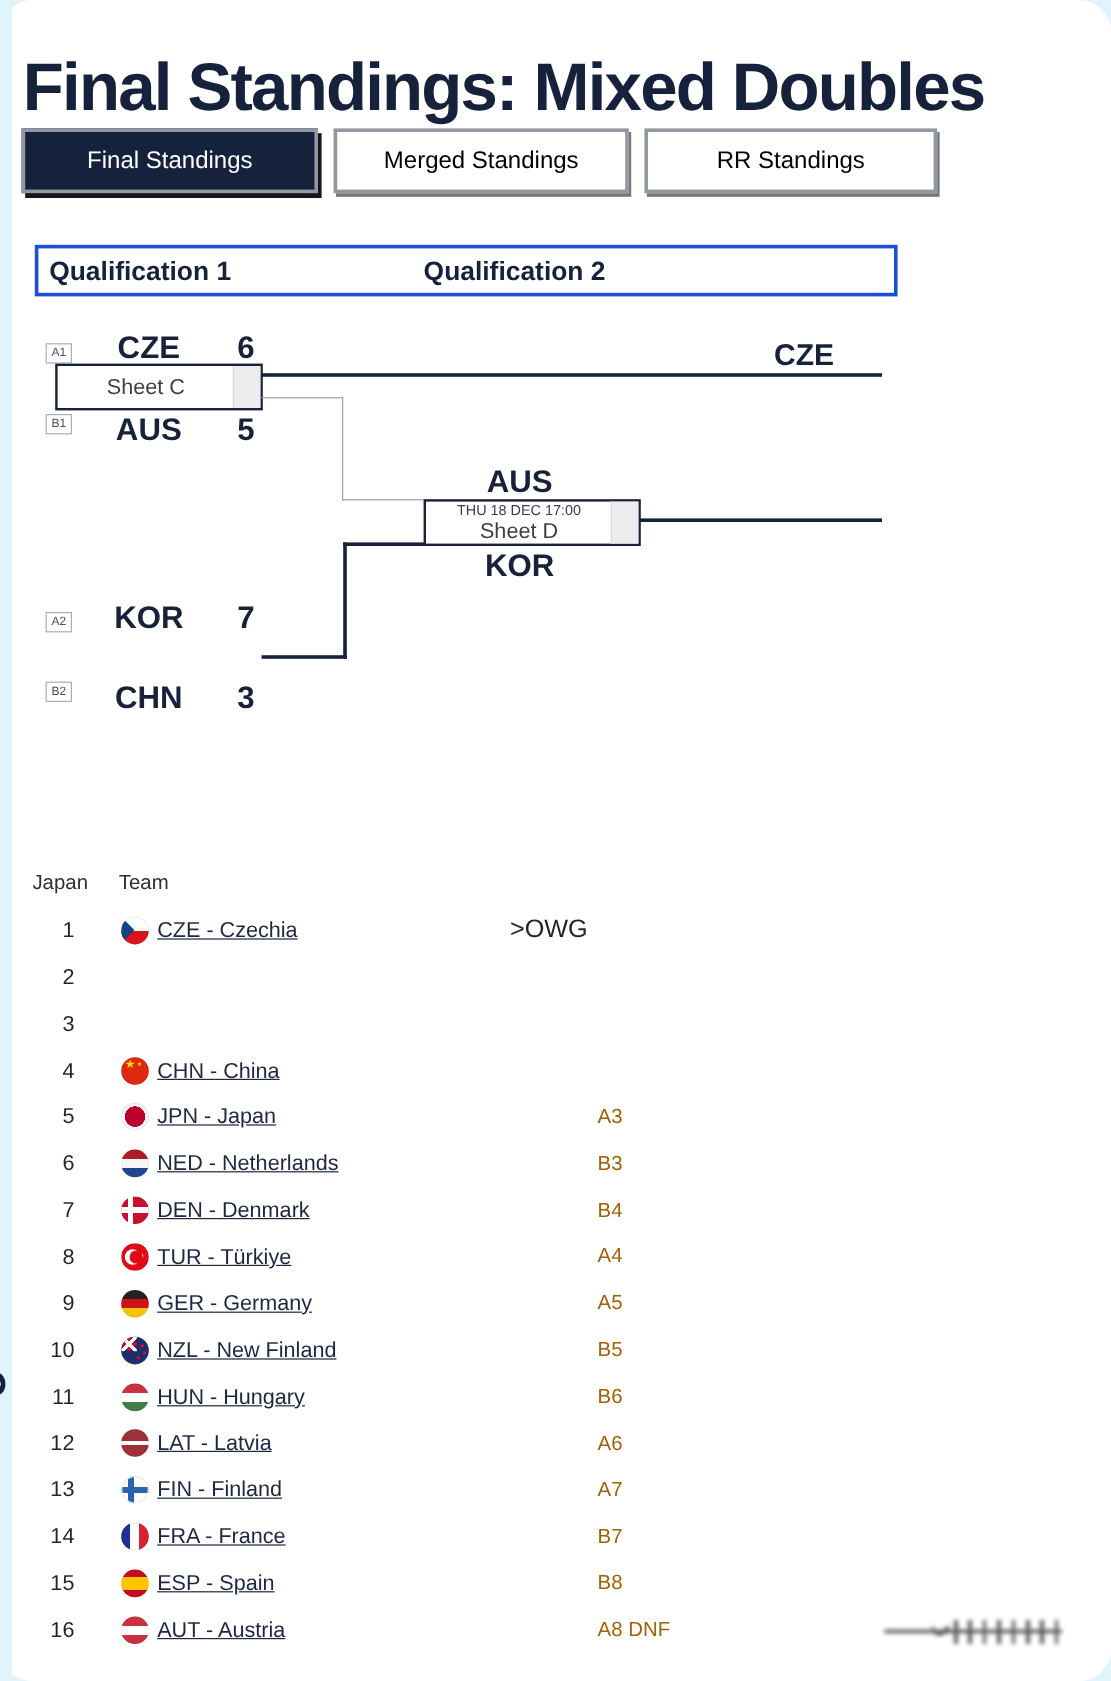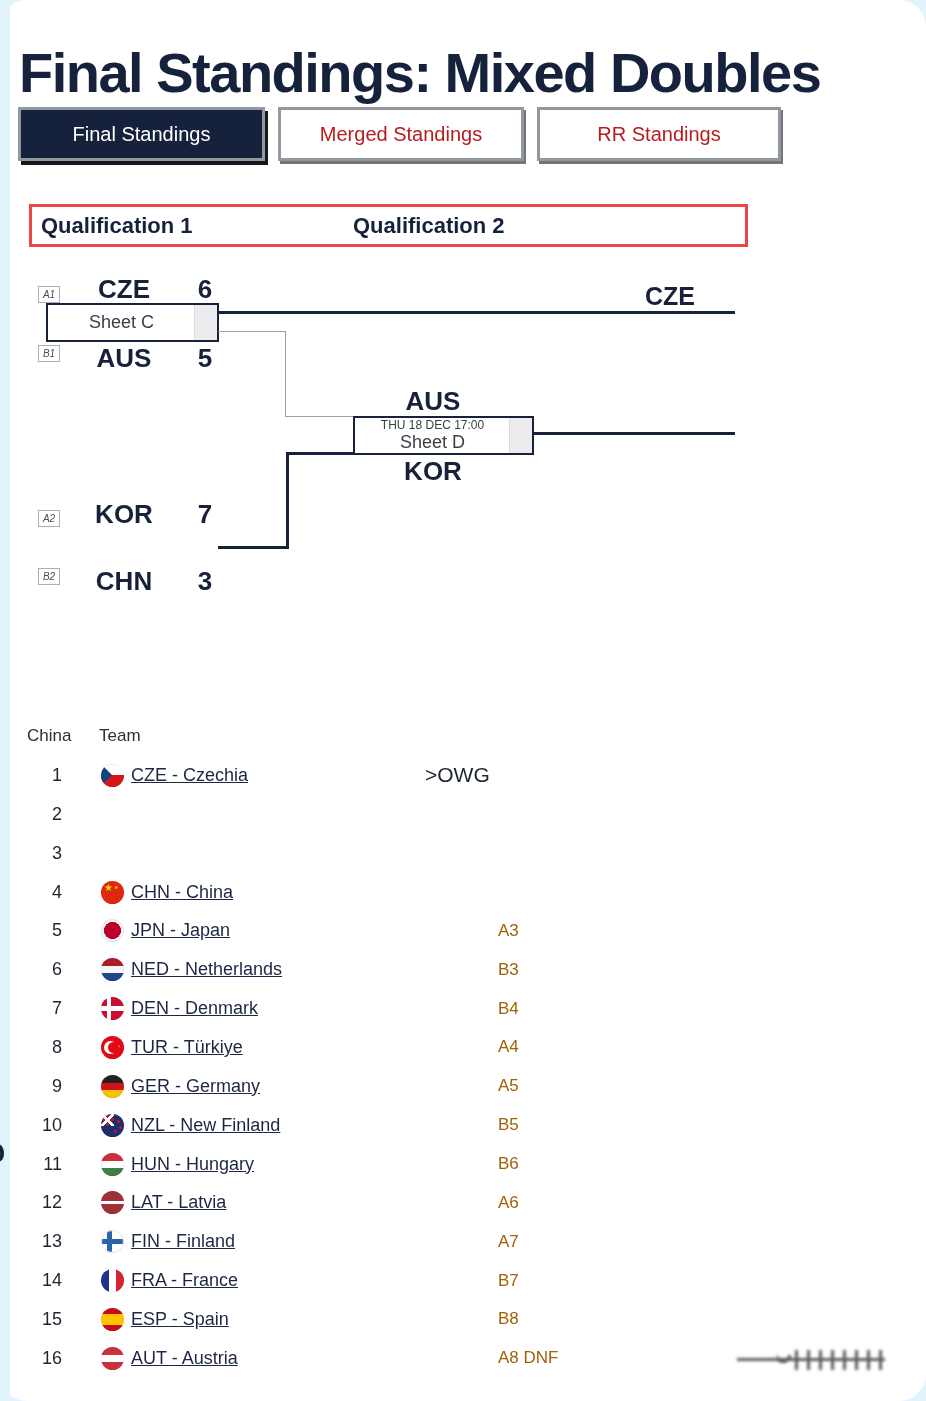--- a/index.html
+++ b/index.html
@@ -9,34 +9,34 @@
   .side-letter{position:absolute;left:-17px;top:1128px;font-size:44px;font-weight:bold;
         color:#172139;transform:rotate(90deg);}
 
   
   .page-title{position:absolute;left:19px;top:2px;font-size:56px;font-weight:800;
         letter-spacing:-1.5px;color:#16213c;white-space:nowrap;}
 
   
   .tabs{position:absolute;left:18px;top:107px;display:flex;gap:13px;}
   .tab{box-sizing:border-box;height:54px;display:flex;align-items:center;justify-content:center;
-       background:#ffffff;color:#b91c1c;font-size:20px;border:3px solid #91989f;
+       background:#ffffff;color:#000000;font-size:20px;border:3px solid #91989f;
        box-shadow:2px 3px 0 0 rgba(40,44,50,.65);cursor:pointer;}
   .tab.active{background:#16213c;color:#ffffff;box-shadow:3px 4px 0 0 #15171c;}
   .tab.w1{width:247px;} .tab.w2{width:246px;} .tab.w3{width:244px;}
 
   
   .qual-header{position:absolute;left:29px;top:204px;width:719px;height:43px;box-sizing:border-box;
-       border:3px solid #ef4444;background:#fff;}
+       border:3px solid #1d4ed8;background:#fff;}
   .qual-label{position:absolute;top:6px;font-size:22px;font-weight:bold;color:#16213c;}
   .qual-1{left:9px;} .qual-2{left:321px;}
 
   
   .slot{position:absolute;width:22px;height:17px;box-sizing:border-box;border:1px solid #a8aeb4;
-        background:#fff;font-size:10px;color:#4a4f55;display:flex;align-items:center;justify-content:center;font-style:italic;}
+        background:#fff;font-size:10px;color:#4a4f55;display:flex;align-items:center;justify-content:center;}
   .bname{position:absolute;width:76px;text-align:center;font-weight:bold;font-size:26px;color:#172139;}
   .bscore{position:absolute;width:30px;text-align:center;font-weight:bold;font-size:26px;color:#172139;}
   .midname{position:absolute;width:110px;text-align:center;font-weight:bold;font-size:26px;color:#172139;}
   .wname{position:absolute;left:628px;top:282px;width:84px;text-align:center;font-weight:bold;
         font-size:25px;color:#172139;}
   .sheetbox{position:absolute;box-sizing:border-box;background:#fff;border:2px solid #172139;
         display:flex;flex-direction:column;align-items:center;justify-content:center;}
   .sheetbox .inner{width:100%;box-sizing:border-box;padding-right:22px;text-align:center;}
   .strip{position:absolute;top:0;right:0;bottom:0;width:22px;background:#ececee;border-left:1px solid #dcdcdf;}
   .sheet-label{font-size:18px;color:#3a3f46;}
@@ -152,21 +152,21 @@
   <div class="dline" style="left:218px;top:546px;width:71px;height:3px;"></div>
 
   <div class="slot" style="left:38px;top:510px;">A2</div>
   <div class="bname" style="left:86px;top:499px;">KOR</div>
   <div class="bscore" style="left:190px;top:499px;">7</div>
   <div class="slot" style="left:38px;top:568px;">B2</div>
   <div class="bname" style="left:86px;top:566px;">CHN</div>
   <div class="bscore" style="left:190px;top:566px;">3</div>
 
   <div class="thead">
-    <span class="h-rank">China</span>
+    <span class="h-rank">Japan</span>
     <span class="h-team">Team</span>
   </div>
   <div class="rows">
       <div class="trow">
     <span class="c-rank">1</span>
     <span class="flag flag-cze"></span>
     <a class="team-link">CZE - Czechia</a>
     <span class="c-owg">&gt;OWG</span>
     <span class="c-qual"></span>
   </div>

